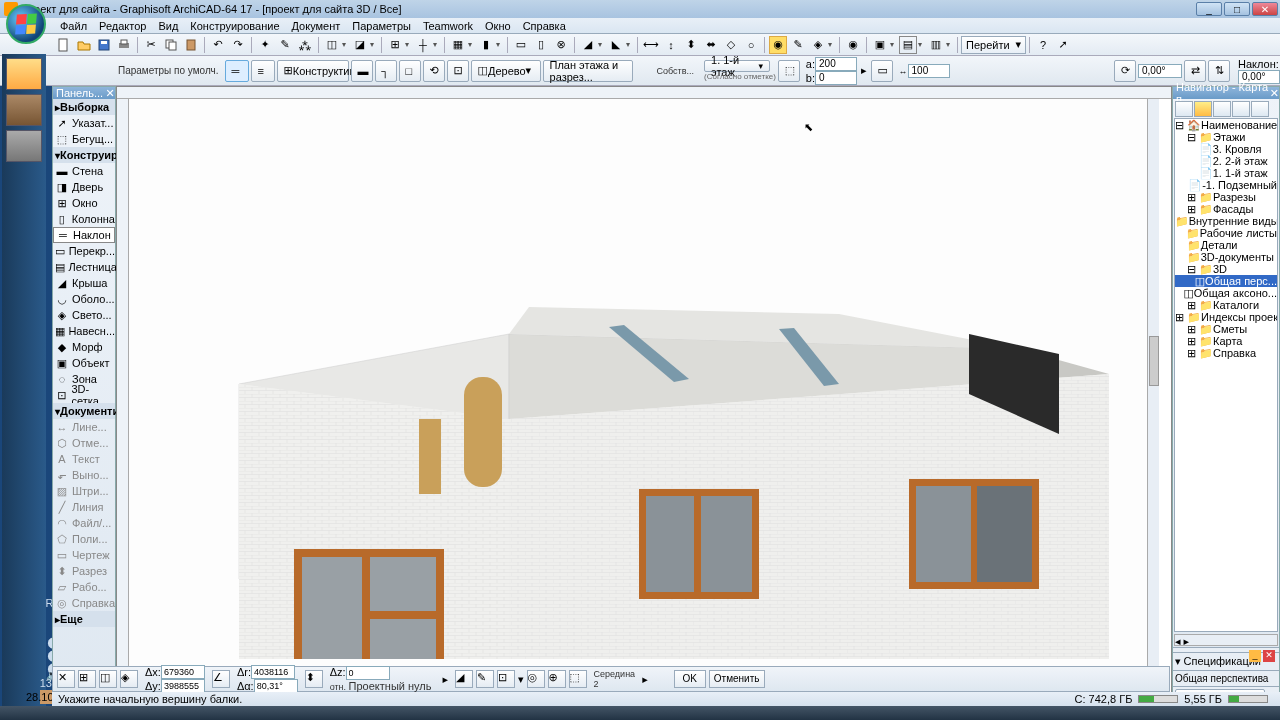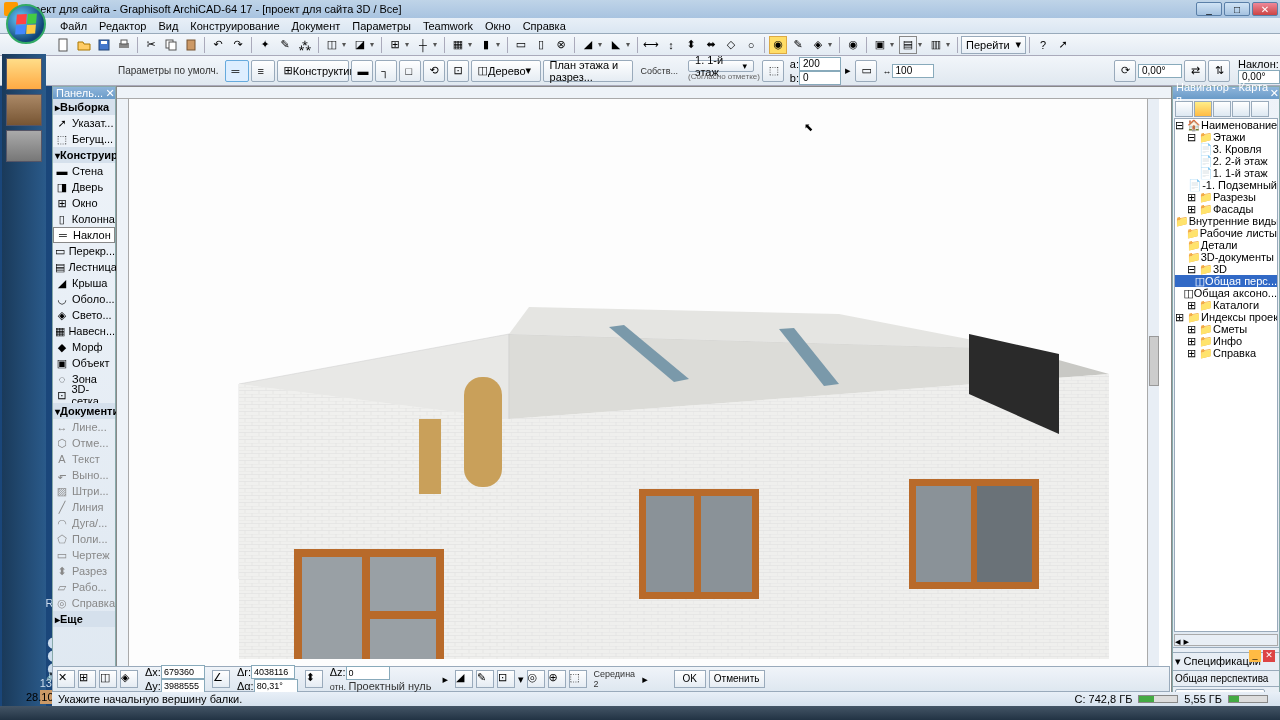--- a/index.html
+++ b/index.html
@@ -206,21 +206,21 @@
   <div class="tb2-btn" style="width:72px">⊞ <span>Конструктив...</span></div>
   <div class="tb2-btn" style="width:22px">▬</div>
   <div class="tb2-btn" style="width:22px">┐</div>
   <div class="tb2-btn" style="width:22px">□</div>
   <div class="tb2-btn" style="width:22px">⟲</div>
   <div class="tb2-btn" style="width:22px">⊡</div>
   <div class="tb2-btn" style="width:70px">◫ <span>Дерево</span> ▾</div>
   <div class="tb2-btn" style="width:90px">
       <span>План этажа и разрез...</span>
     </div>
-  <div style="display:flex;flex-direction:column;margin-left:6px">
+  <div style="display:flex;flex-direction:column;margin-left:22px">
     <span class="tb2-label" style="font-size:9px">Собств...</span>
   </div>
   <div style="display:flex;flex-direction:column;margin-left:4px">
     <div class="tb2-btn" style="height:12px;font-size:9px;width:66px"><span>1. 1-й этаж</span> ▾</div>
     <span style="font-size:8px;color:#666">(Согласно отметке)</span>
   </div>
   <div class="tb2-btn" style="width:22px">⬚</div>
   <div style="display:flex;flex-direction:column;margin-left:4px;font-size:9px">
     <div style="display:flex;align-items:center">a: <input class="tb2-field" style="width: 42px;" value="200"></div>
     <div style="display:flex;align-items:center">b: <input class="tb2-field" style="width: 42px;" value="0"></div>
@@ -351,21 +351,21 @@
     <div class="tb-row dim">
         <span class="ri">▨</span>
         <span>Штри...</span>
       </div>
     <div class="tb-row dim">
         <span class="ri">╱</span>
         <span>Линия</span>
       </div>
     <div class="tb-row dim">
         <span class="ri">◠</span>
-        <span>Дуга/...</span>
+        <span>Файл/...</span>
       </div>
     <div class="tb-row dim">
         <span class="ri">⬠</span>
         <span>Поли...</span>
       </div>
     <div class="tb-row dim">
         <span class="ri">▭</span>
         <span>Чертеж</span>
       </div>
     <div class="tb-row dim">
@@ -499,21 +499,21 @@
       <div class="tree-row"><span class="tree-ind" style="width:12px"></span>📁 <span>Внутренние виды</span></div>
       <div class="tree-row"><span class="tree-ind" style="width:12px"></span>📁 <span>Рабочие листы</span></div>
       <div class="tree-row"><span class="tree-ind" style="width:12px"></span>📁 <span>Детали</span></div>
       <div class="tree-row"><span class="tree-ind" style="width:12px"></span>📁 <span>3D-документы</span></div>
       <div class="tree-row"><span class="tree-ind" style="width:12px"></span>⊟ 📁 <span>3D</span></div>
       <div class="tree-row sel"><span class="tree-ind" style="width:24px"></span>◫ <span>Общая перс...</span></div>
       <div class="tree-row"><span class="tree-ind" style="width:24px"></span>◫ <span>Общая аксоно...</span></div>
       <div class="tree-row"><span class="tree-ind" style="width:12px"></span>⊞ 📁 <span>Каталоги</span></div>
       <div class="tree-row"><span class="tree-ind" style="width:12px"></span>⊞ 📁 <span>Индексы проекта</span></div>
       <div class="tree-row"><span class="tree-ind" style="width:12px"></span>⊞ 📁 <span>Сметы</span></div>
-      <div class="tree-row"><span class="tree-ind" style="width:12px"></span>⊞ 📁 <span>Инфо</span></div>
+      <div class="tree-row"><span class="tree-ind" style="width:12px"></span>⊞ 📁 <span>Карта</span></div>
       <div class="tree-row"><span class="tree-ind" style="width:12px"></span>⊞ 📁 <span>Справка</span></div>
     </div>
     <div style="height:12px;background:#e8eef5;border:1px solid #aaa;margin:1px">◂ ▸</div>
     <div class="nav-sec" style="position:relative">
       <span class="nav-mini">_</span>
       <span class="nav-close">✕</span>
     </div>
     <div class="nav-sec"><span>▾ </span><span>Спецификации</span></div>
     <div class="nav-sec">Общая перспектива</div>
     <div class="nav-sec">

